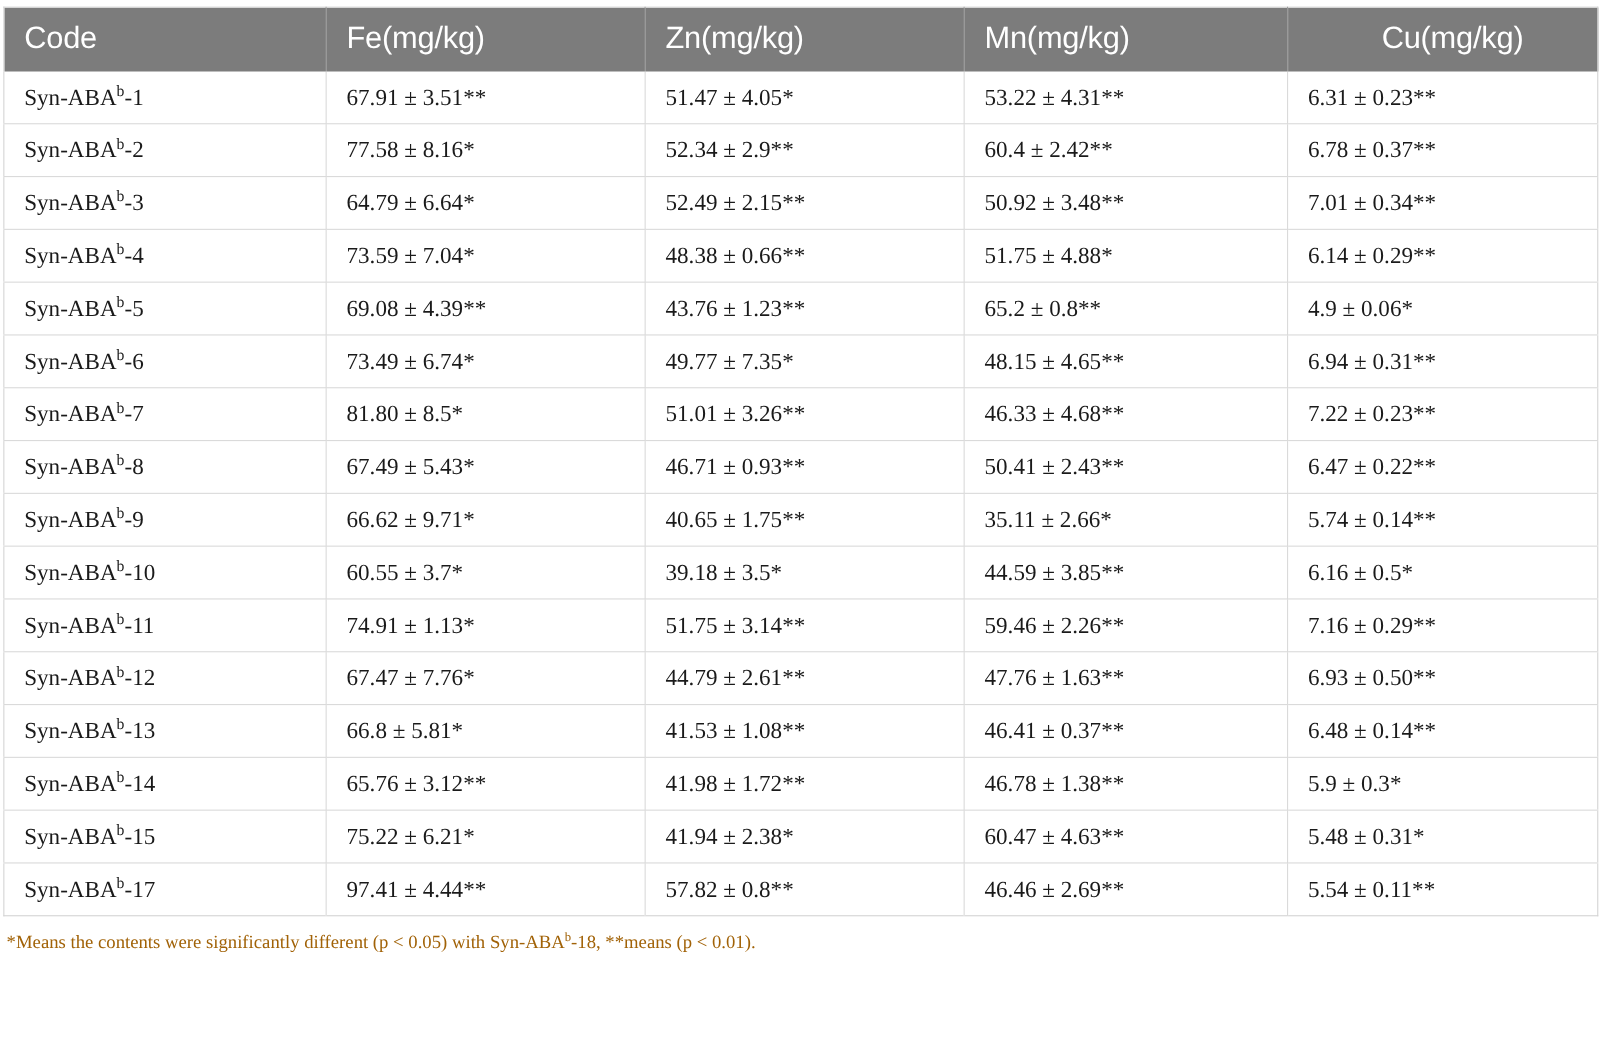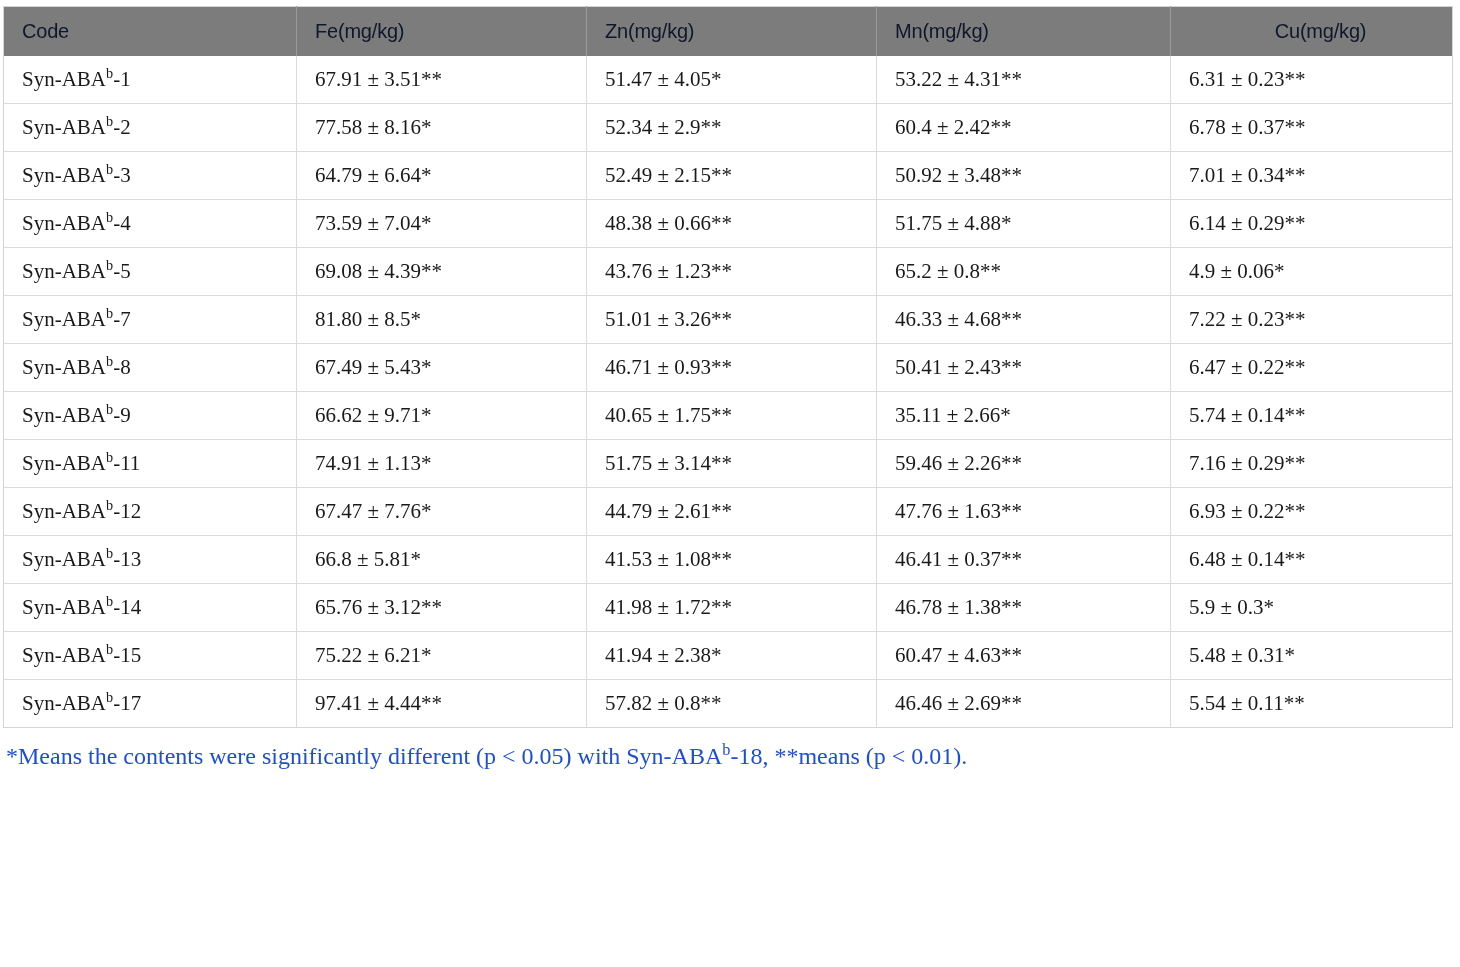--- a/index.html
+++ b/index.html
@@ -32,24 +32,24 @@
   }
 
   table.data-table col.c-code  { width: 293px; }
   table.data-table col.c-fe    { width: 290px; }
   table.data-table col.c-zn    { width: 290px; }
   table.data-table col.c-mn    { width: 294px; }
   table.data-table col.c-cu    { width: 282px; }
 
   thead th {
     background: #7c7c7c;
-    color: #0f172a;
+    color: #ffffff;
     font-family: "Liberation Sans", "DejaVu Sans", sans-serif;
     font-weight: 400;
-    font-size: 20px;
+    font-size: 28px;
     line-height: 1.1;
     text-align: left;
     padding: 13px 0 14px 18px;
     border-right: 1px solid #9a9a9a;
     border-bottom: none;
     vertical-align: middle;
     letter-spacing: -0.2px;
   }
   thead th:last-child { border-right: none; text-align: center; }
 
@@ -70,22 +70,22 @@
 
   sup {
     font-size: 0.68em;
     vertical-align: super;
     line-height: 0;
   }
 
   .footnote {
     margin: 13px 0 0 3px;
     font-family: "Liberation Serif", "DejaVu Serif", serif;
-    font-size: 24px;
-    color: #1d4ed8;
+    font-size: 17px;
+    color: #a16207;
     line-height: 1.3;
   }
 </style>
 </head>
 <body>
 
 <div class="page">
 
   <table class="data-table">
     <colgroup>
@@ -134,20 +134,27 @@
           <td>6.14 ± 0.29**</td>
         </tr>
         <tr>
           <td><span>Syn-ABA</span><sup>b</sup><span>-5</span></td>
           <td>69.08 ± 4.39**</td>
           <td>43.76 ± 1.23**</td>
           <td>65.2 ± 0.8**</td>
           <td>4.9 ± 0.06*</td>
         </tr>
         <tr>
+          <td><span>Syn-ABA</span><sup>b</sup><span>-6</span></td>
+          <td>73.49 ± 6.74*</td>
+          <td>49.77 ± 7.35*</td>
+          <td>48.15 ± 4.65**</td>
+          <td>6.94 ± 0.31**</td>
+        </tr>
+        <tr>
           <td><span>Syn-ABA</span><sup>b</sup><span>-7</span></td>
           <td>81.80 ± 8.5*</td>
           <td>51.01 ± 3.26**</td>
           <td>46.33 ± 4.68**</td>
           <td>7.22 ± 0.23**</td>
         </tr>
         <tr>
           <td><span>Syn-ABA</span><sup>b</sup><span>-8</span></td>
           <td>67.49 ± 5.43*</td>
           <td>46.71 ± 0.93**</td>
@@ -155,32 +162,39 @@
           <td>6.47 ± 0.22**</td>
         </tr>
         <tr>
           <td><span>Syn-ABA</span><sup>b</sup><span>-9</span></td>
           <td>66.62 ± 9.71*</td>
           <td>40.65 ± 1.75**</td>
           <td>35.11 ± 2.66*</td>
           <td>5.74 ± 0.14**</td>
         </tr>
         <tr>
+          <td><span>Syn-ABA</span><sup>b</sup><span>-10</span></td>
+          <td>60.55 ± 3.7*</td>
+          <td>39.18 ± 3.5*</td>
+          <td>44.59 ± 3.85**</td>
+          <td>6.16 ± 0.5*</td>
+        </tr>
+        <tr>
           <td><span>Syn-ABA</span><sup>b</sup><span>-11</span></td>
           <td>74.91 ± 1.13*</td>
           <td>51.75 ± 3.14**</td>
           <td>59.46 ± 2.26**</td>
           <td>7.16 ± 0.29**</td>
         </tr>
         <tr>
           <td><span>Syn-ABA</span><sup>b</sup><span>-12</span></td>
           <td>67.47 ± 7.76*</td>
           <td>44.79 ± 2.61**</td>
           <td>47.76 ± 1.63**</td>
-          <td>6.93 ± 0.22**</td>
+          <td>6.93 ± 0.50**</td>
         </tr>
         <tr>
           <td><span>Syn-ABA</span><sup>b</sup><span>-13</span></td>
           <td>66.8 ± 5.81*</td>
           <td>41.53 ± 1.08**</td>
           <td>46.41 ± 0.37**</td>
           <td>6.48 ± 0.14**</td>
         </tr>
         <tr>
           <td><span>Syn-ABA</span><sup>b</sup><span>-14</span></td>

